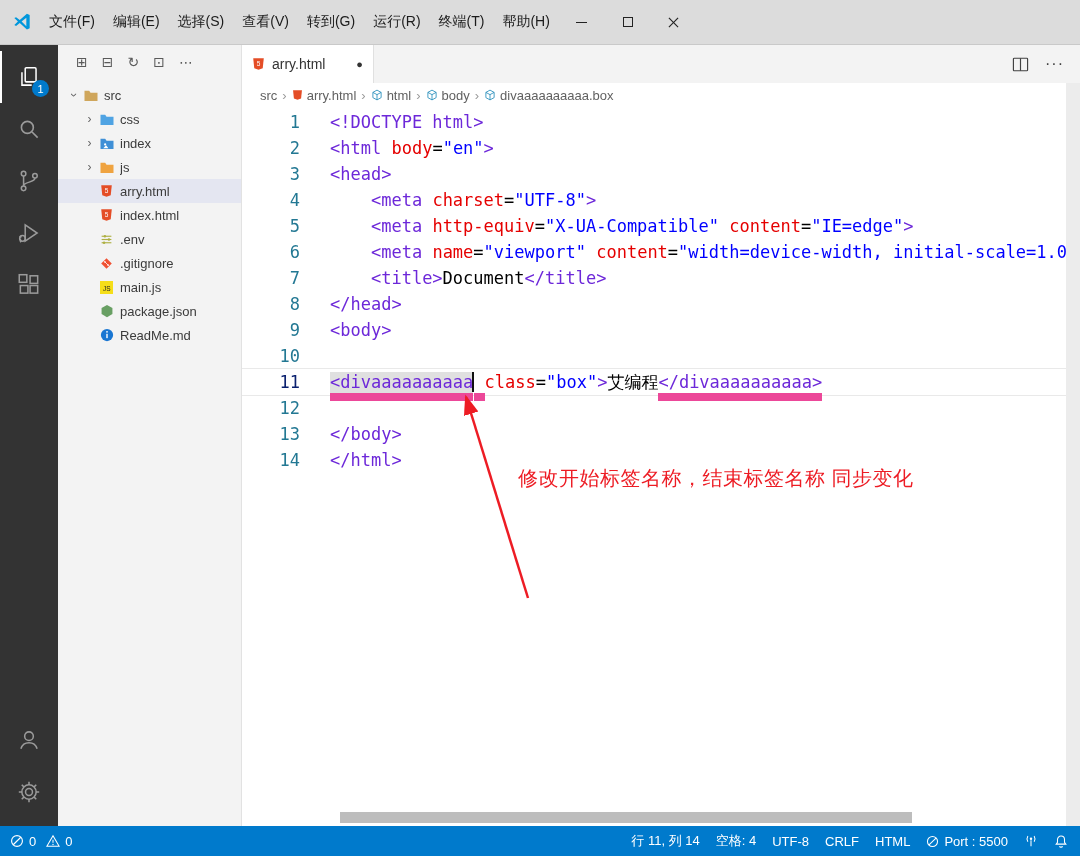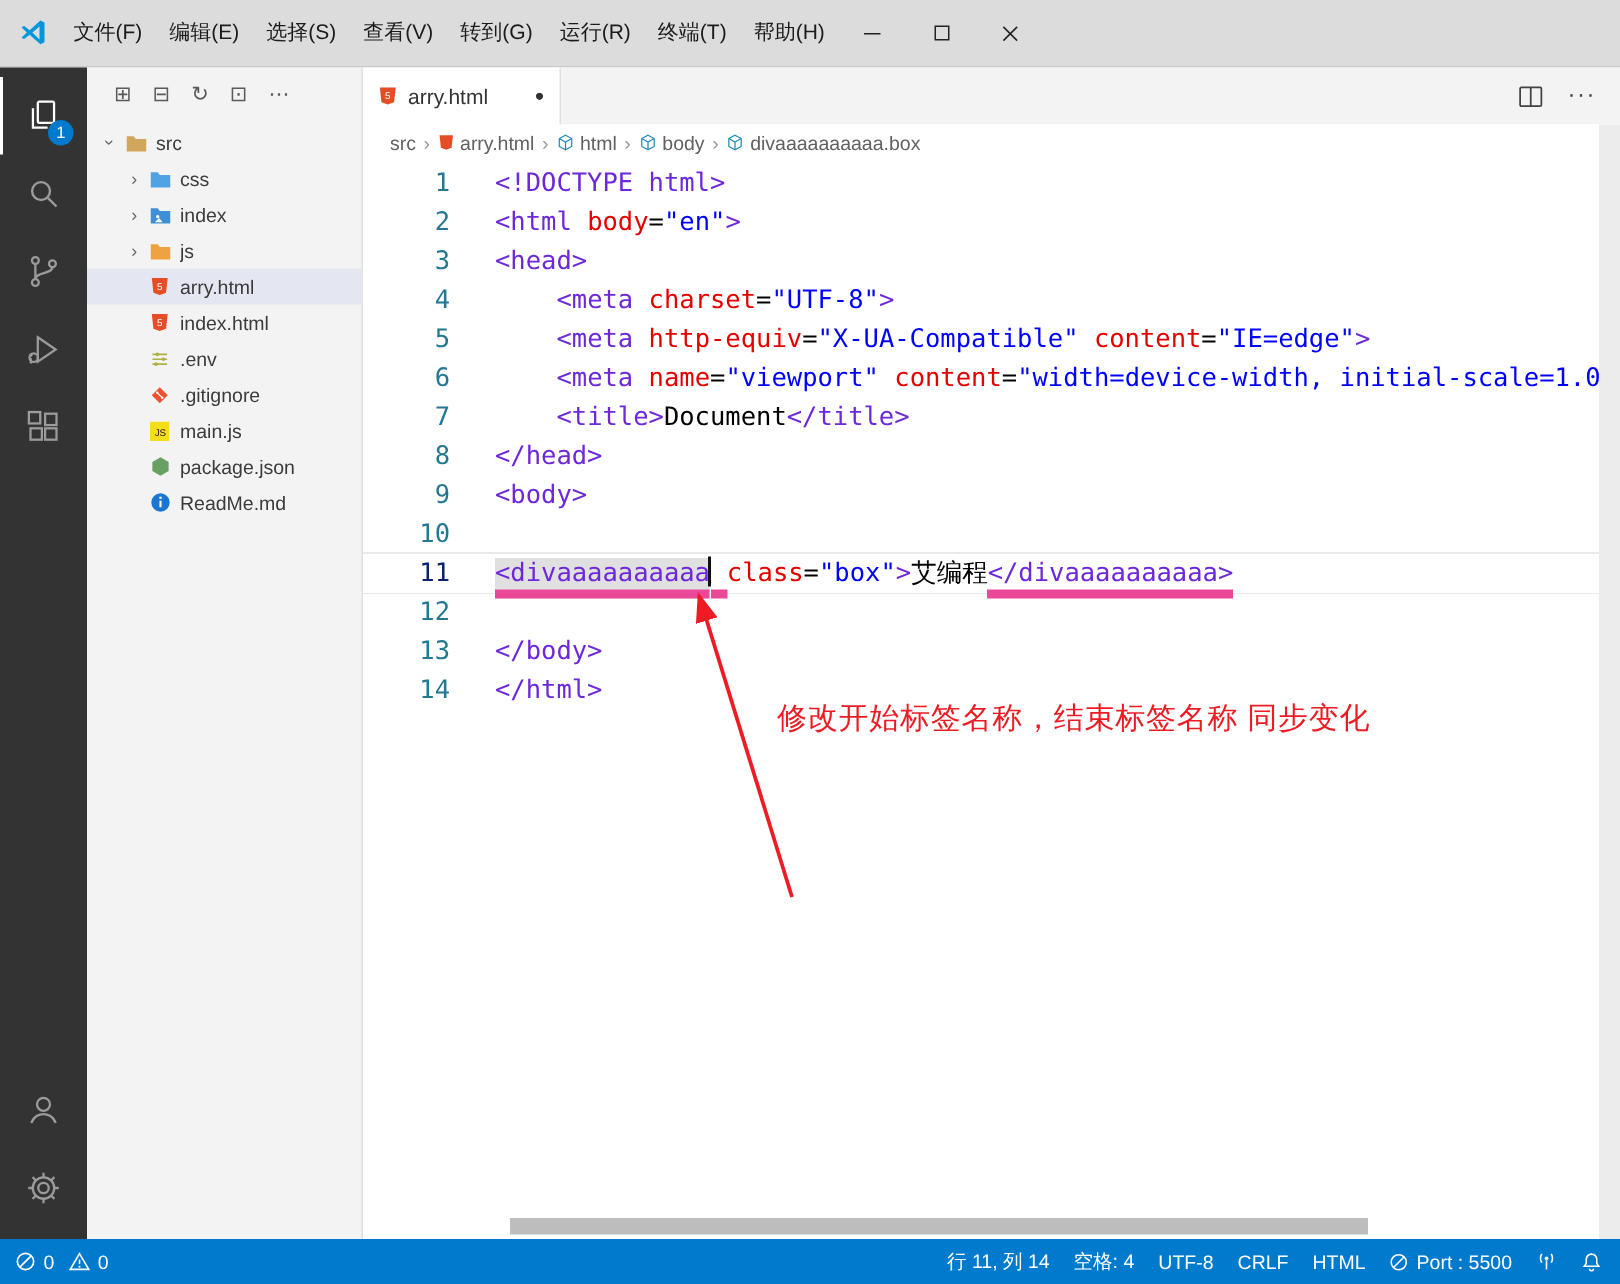--- a/index.html
+++ b/index.html
@@ -44,21 +44,21 @@
   .bc-sep{color:#9a9a9a}
   .bc-item{display:flex;align-items:center;gap:4px}
   
   .code{font-family:"DejaVu Sans Mono","Liberation Mono",monospace;font-size:17px;padding-top:2px}
   .cl{display:flex;height:26px;line-height:26px;white-space:pre}
   .cl.active{box-shadow:0 -1px 0 #e9e9e9,0 1px 0 #e9e9e9}
   .num{width:78px;text-align:right;padding-right:20px;color:#237893;flex-shrink:0}
   .cl.active .num{color:#0b216f}
   .ct{white-space:pre;padding-left:10px}
   .t-tag{color:#6d28d9}.t-attr{color:#e50000}.t-val{color:#0000ff}.t-pln,.t-txt{color:#000}
-  .u{border-bottom:6px solid #ec4899;padding-bottom:1px}
+  .u{border-bottom:8px solid #ec4899;padding-bottom:1px}
   .m{background:#e0e0e0}
   .cursor{display:inline-block;width:2px;height:20px;background:#111;vertical-align:-4px;margin-left:-1px}
   
   .annotation-text{position:absolute;left:276px;top:420px;color:#ed1c24;font-size:20px;letter-spacing:.5px;white-space:nowrap}
   .arrow-svg{position:absolute;left:0;top:0;width:100%;height:100%;pointer-events:none}
   .hscroll{position:absolute;left:98px;bottom:3px;width:572px;height:11px;background:#bdbdbd}
   .vscroll{position:absolute;right:0;top:38px;bottom:0;width:14px;background:#ececec}
   
   .statusbar{height:30px;background:#007acc;color:#fff;display:flex;align-items:center;font-size:13px;padding:0 12px 0 10px}
   .sb-left{display:flex;align-items:center;gap:10px}

